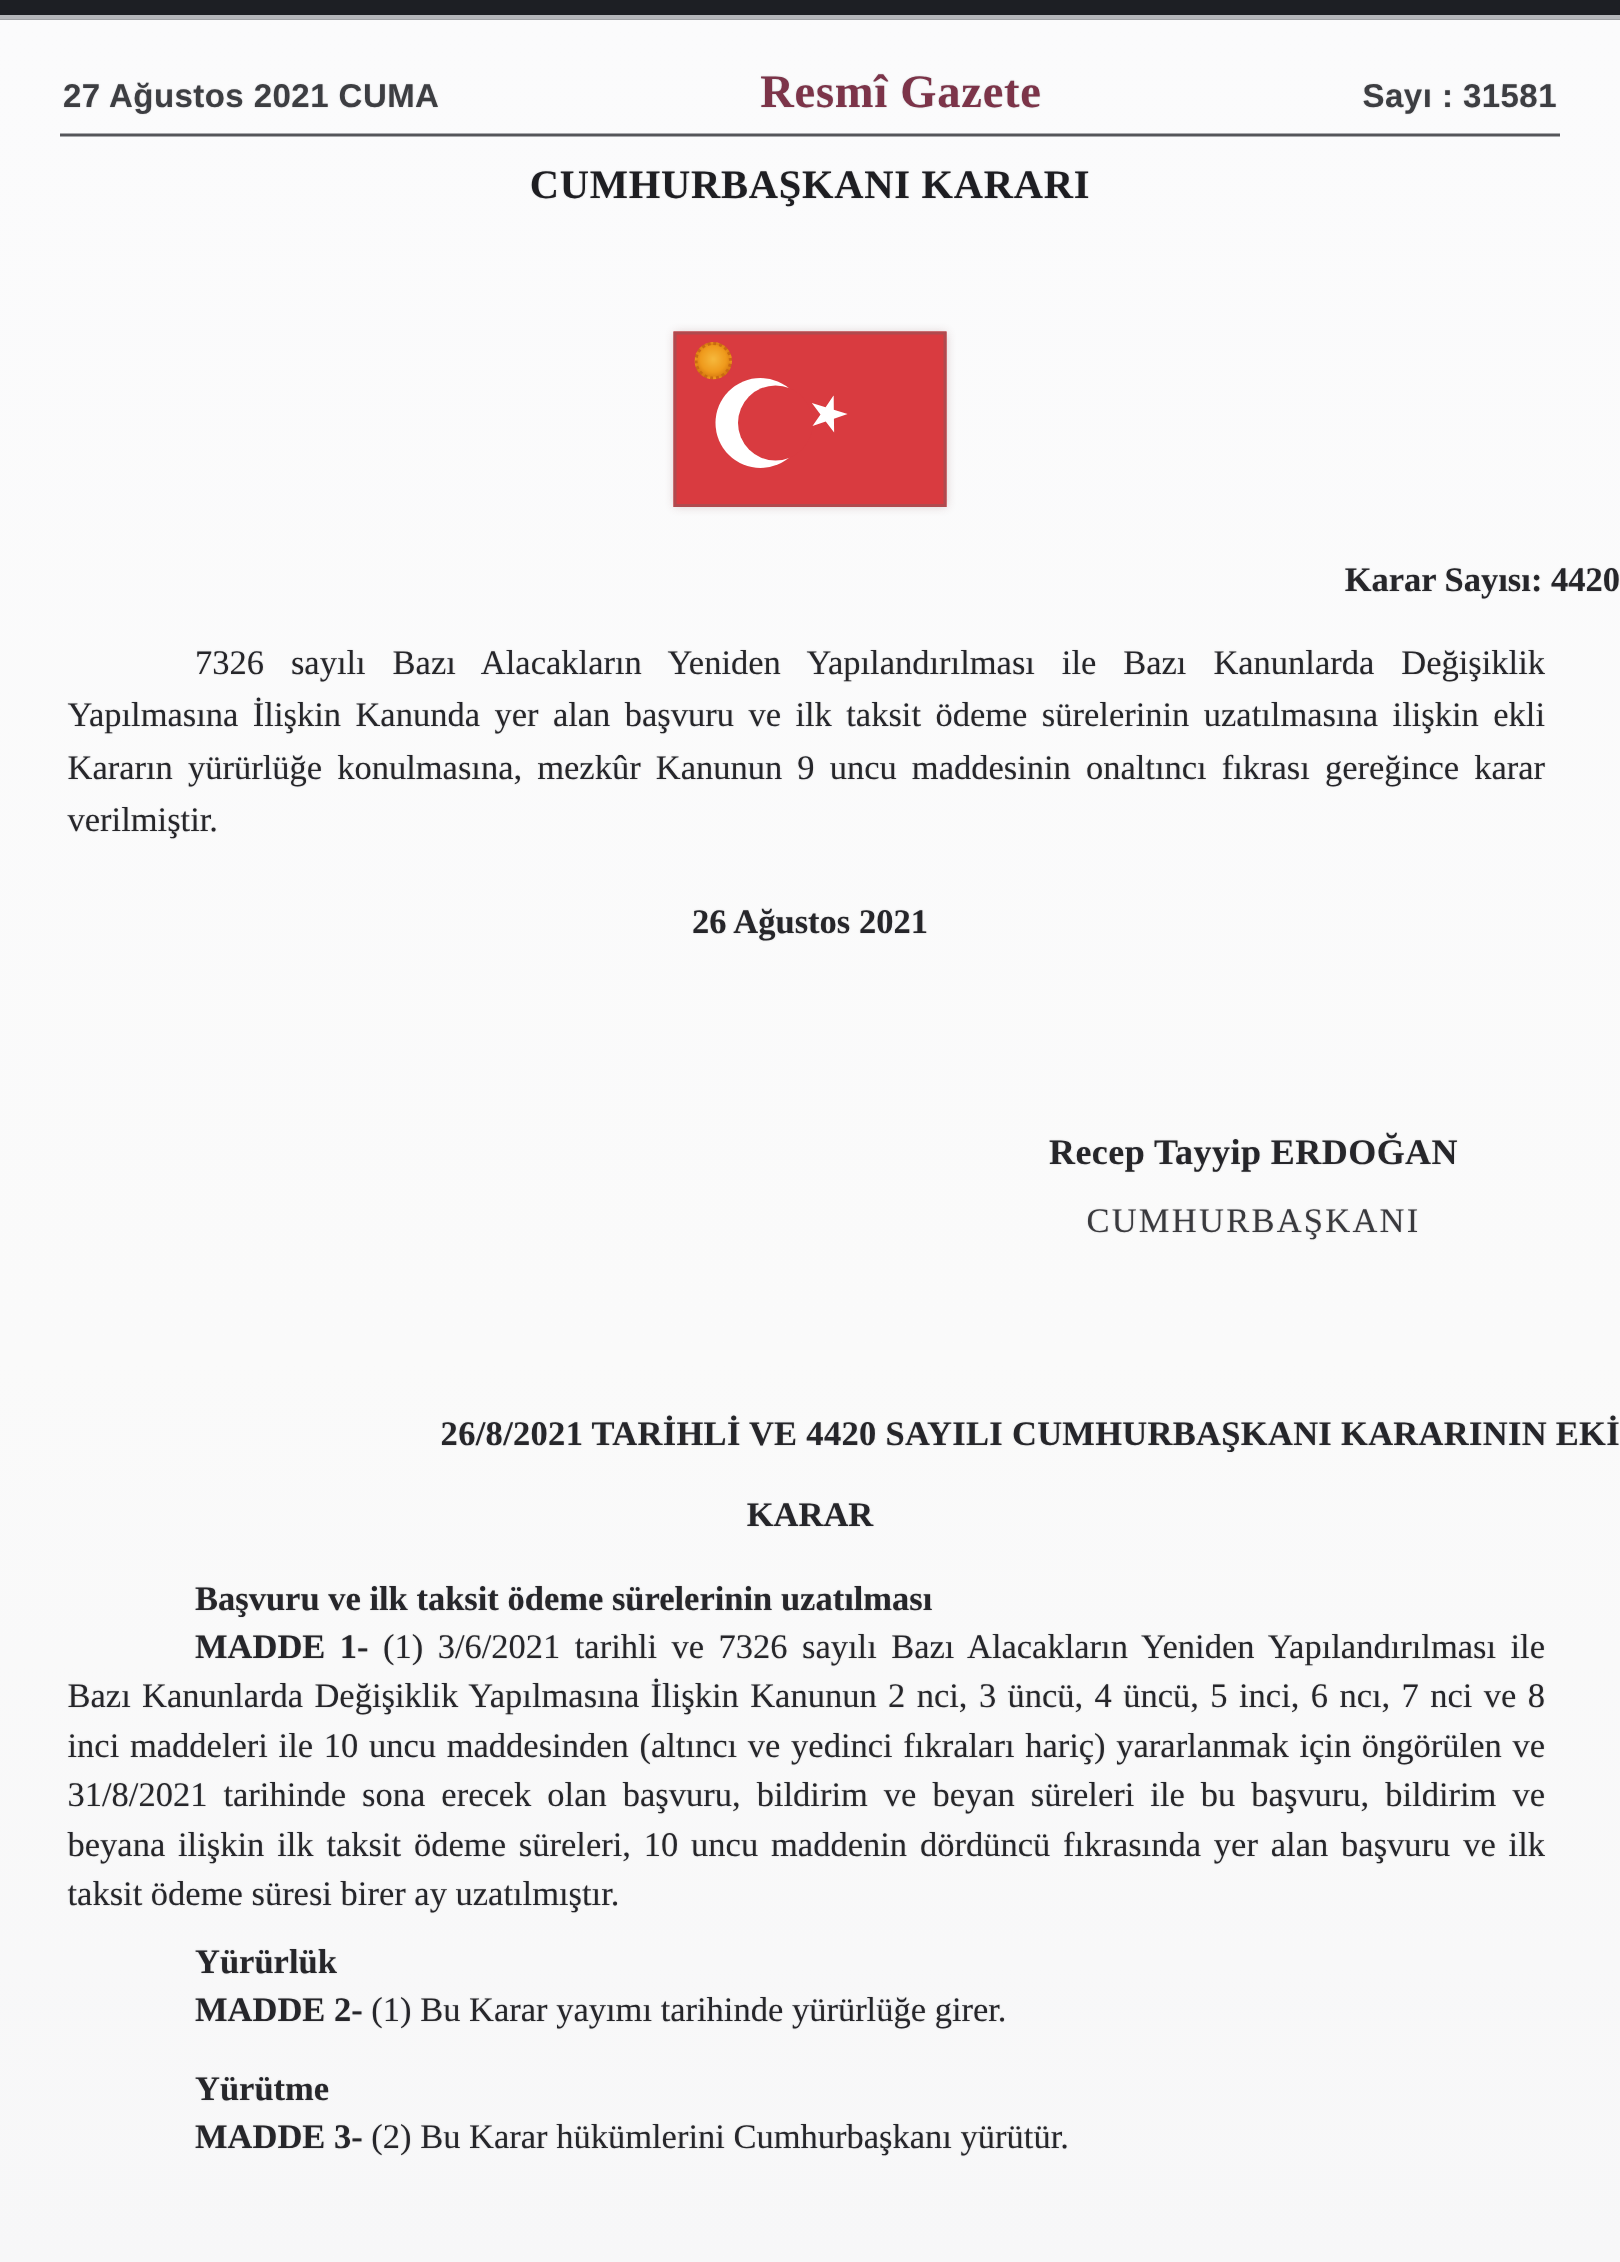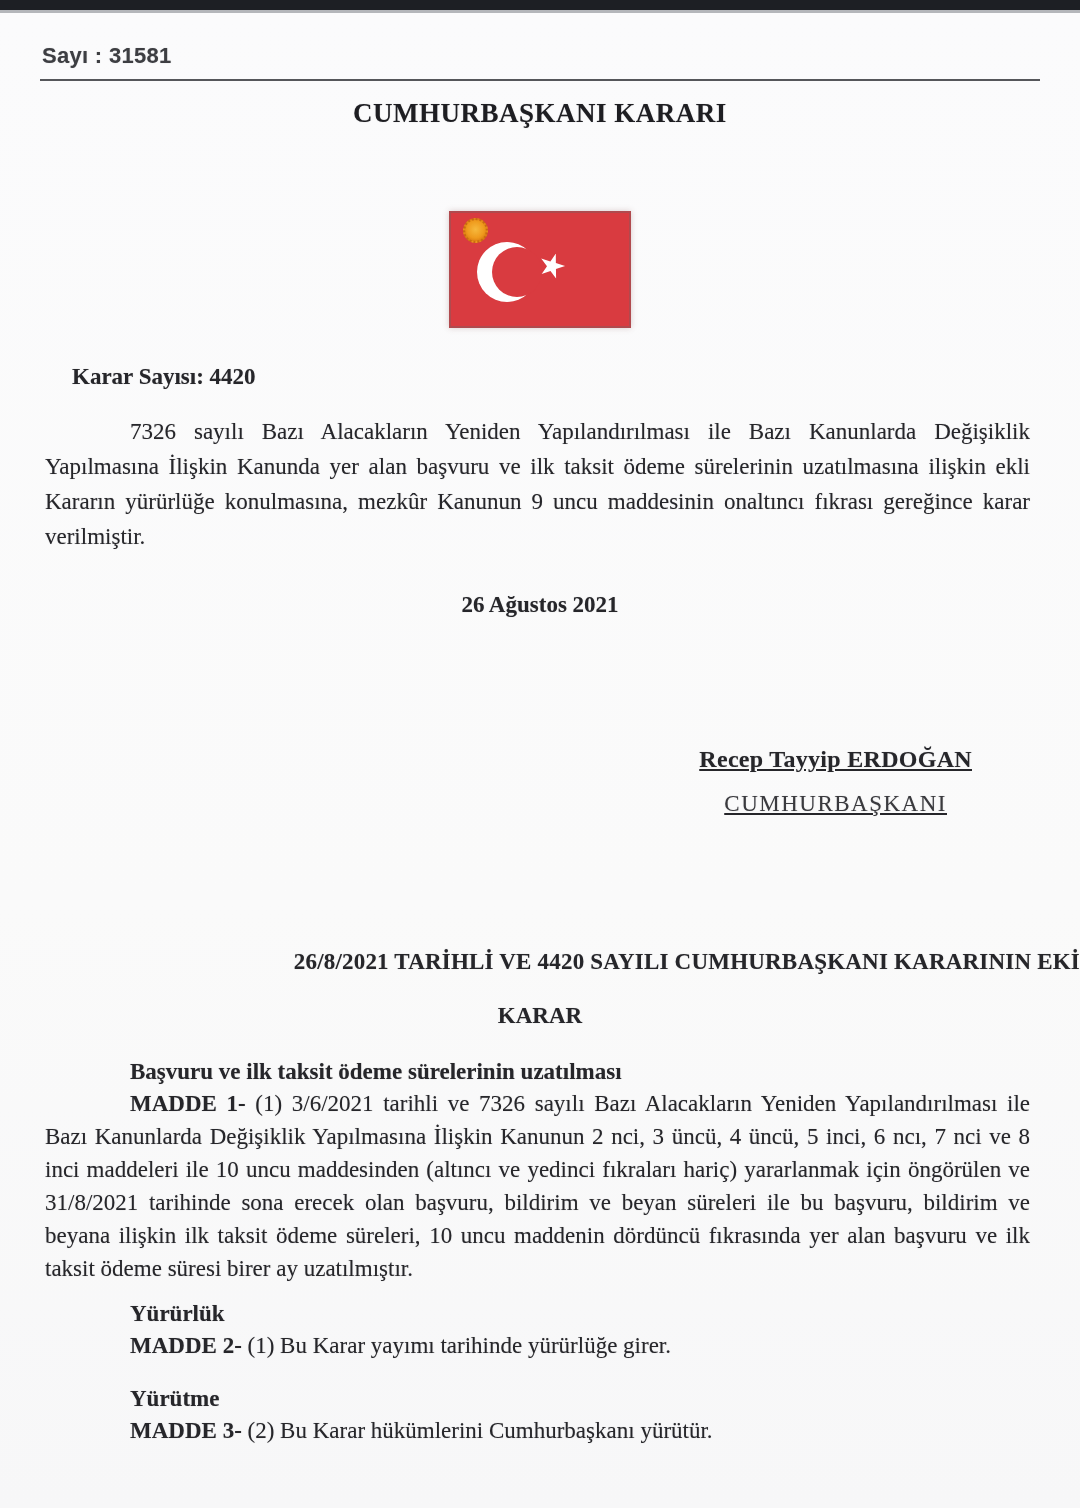--- a/index.html
+++ b/index.html
@@ -93,44 +93,44 @@
   .flag .sun {
     position: absolute;
     left: 12px; top: 5px;
     width: 25px; height: 25px;
     border-radius: 50%;
     background: radial-gradient(circle at 50% 45%, #f6b93d 0%, #ef9a1c 55%, #d97b10 80%);
     border: 2px dotted #c96a12;
   }
   
   .karar-sayisi {
-    margin: 36px 0 0 72px;
-    font-size: 23px;
-    font-weight: bold;
+    margin: 36px 0 0 120px;
+    font-size: 23px;
+    font-weight: bold;
+    text-align: right;
   }
   .para {
     margin: 24px 50px 0 45px;
     font-size: 23px;
     line-height: 35px;
     text-align: justify;
     text-indent: 85px;
   }
   .decree-date {
     margin-top: 38px;
     text-align: center;
     font-size: 23px;
     font-weight: bold;
   }
   .signature {
-    margin: 128px 108px 16px 0;
+    margin: 128px 108px 0 0;
     display: flex;
     flex-direction: column;
     align-items: center;
     float: right;
-    text-decoration: underline;
   }
   .sig-name {
     font-size: 24px;
     font-weight: bold;
     letter-spacing: 0.3px;
   }
   .sig-title {
     margin-top: 18px;
     font-size: 23px;
     letter-spacing: 1.5px;
@@ -175,20 +175,22 @@
     font-size: 23px;
     line-height: 33px;
   }
 </style>
 </head>
 <body>
 
 <div class="top-bar"></div>
 
 <div class="gazette-header">
+  <span class="gz-date scan">27 Ağustos 2021 CUMA</span>
+  <span class="gz-title scan" style="color:#7c3449;">Resmî Gazete</span>
   <span class="gz-issue scan">Sayı : 31581</span>
 </div>
 
 <hr class="header-rule">
 
 <div class="doc-title scan">CUMHURBAŞKANI KARARI</div>
 
 <div class="flag">
   <div class="sun"></div>
   <div class="crescent-outer"></div>

